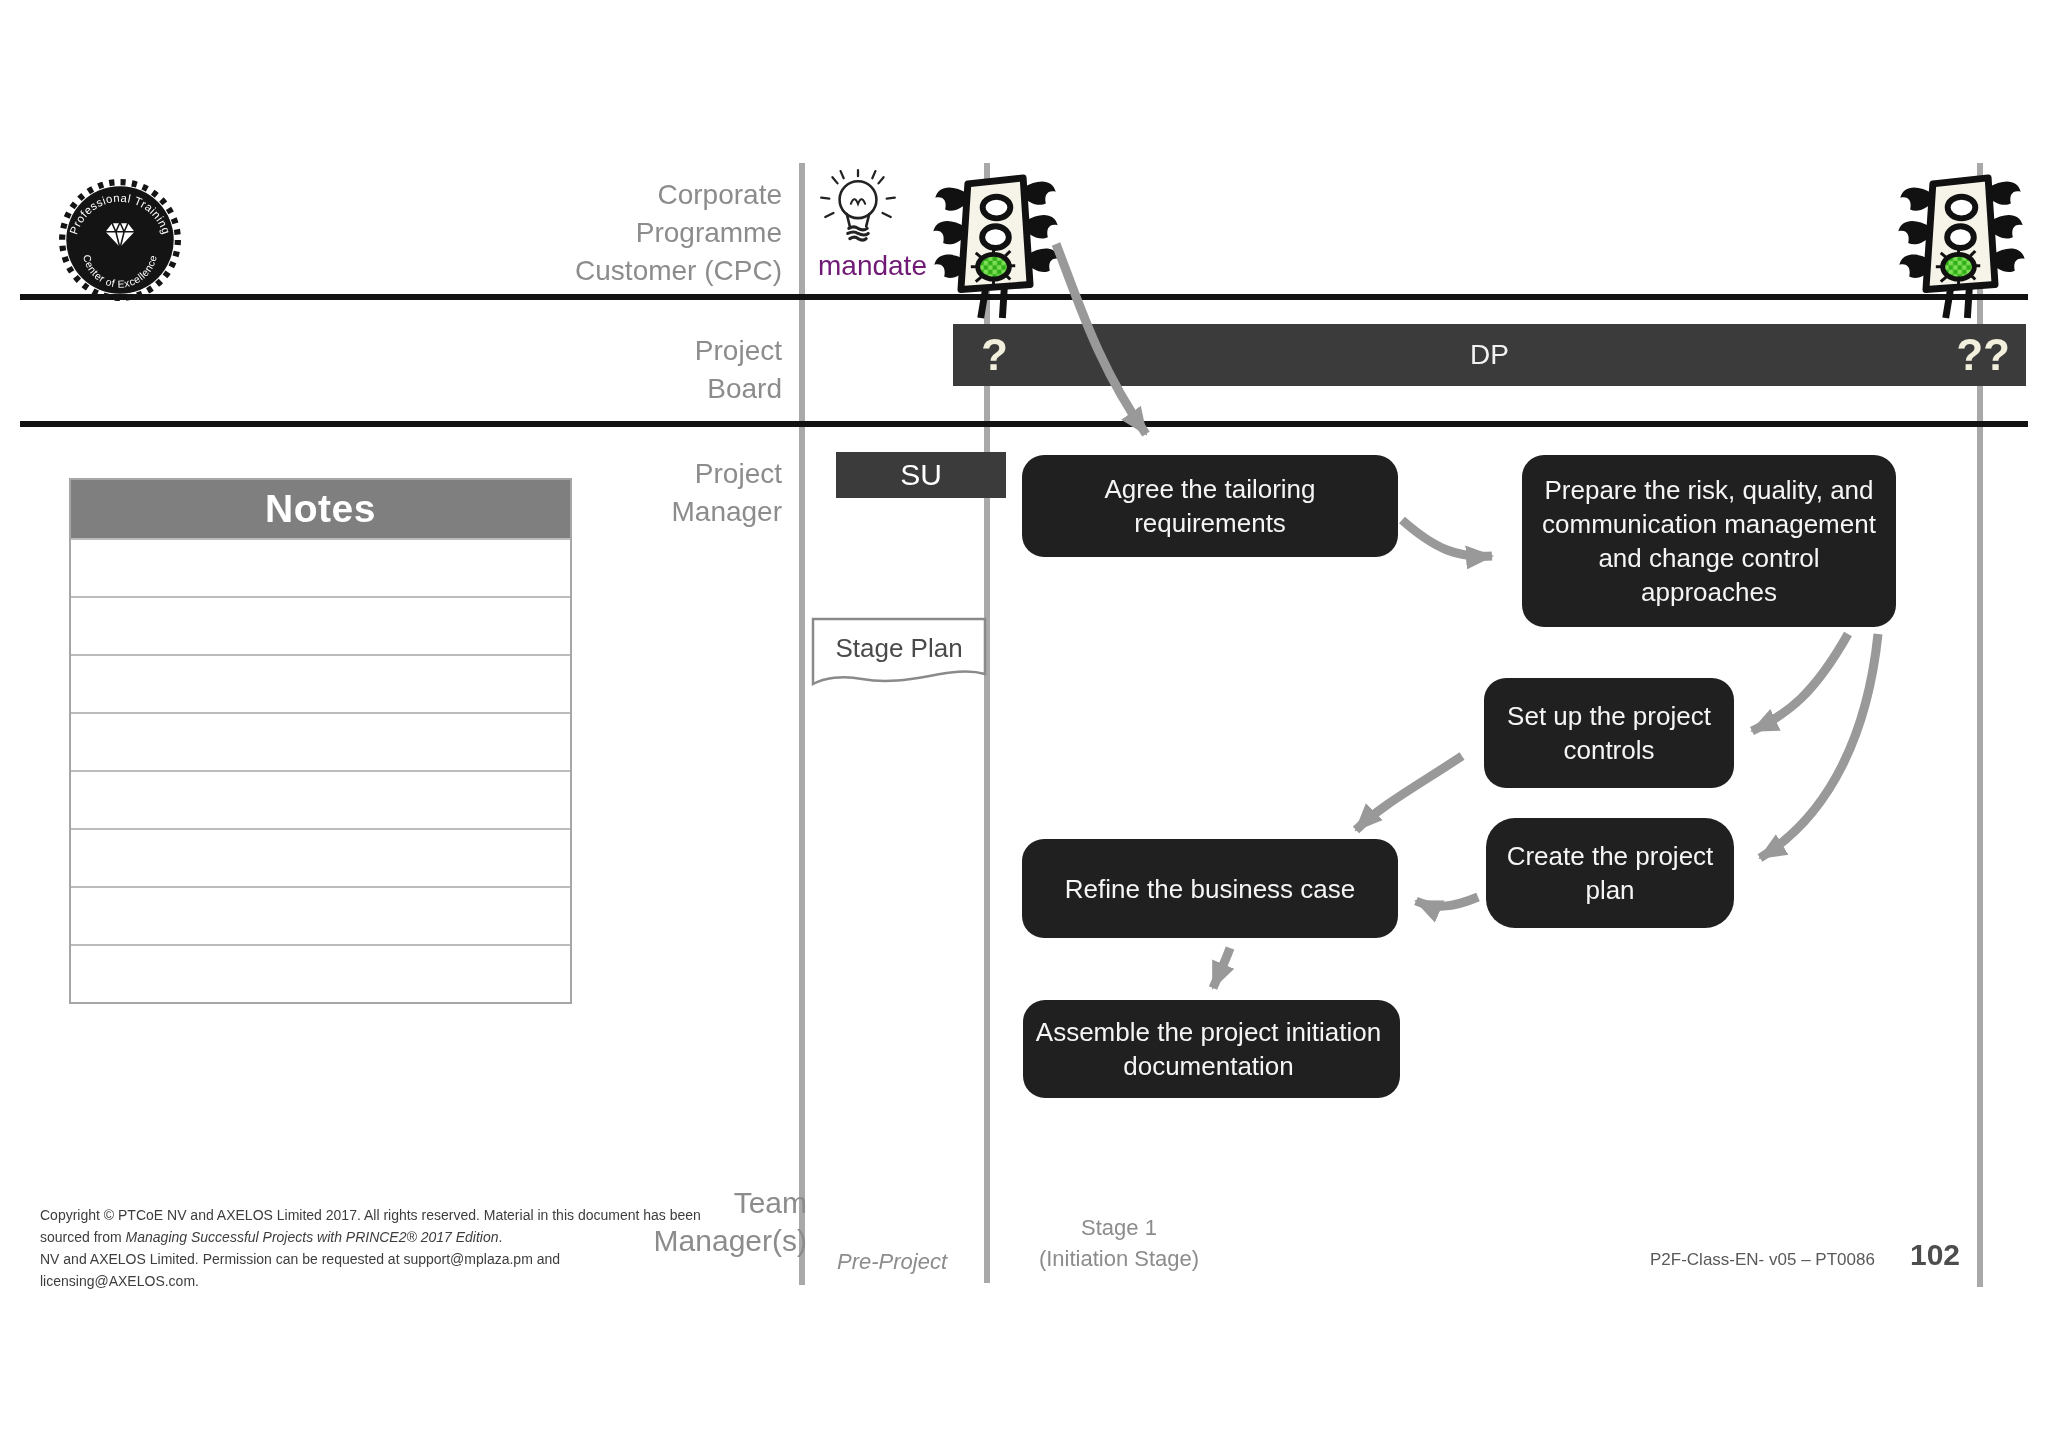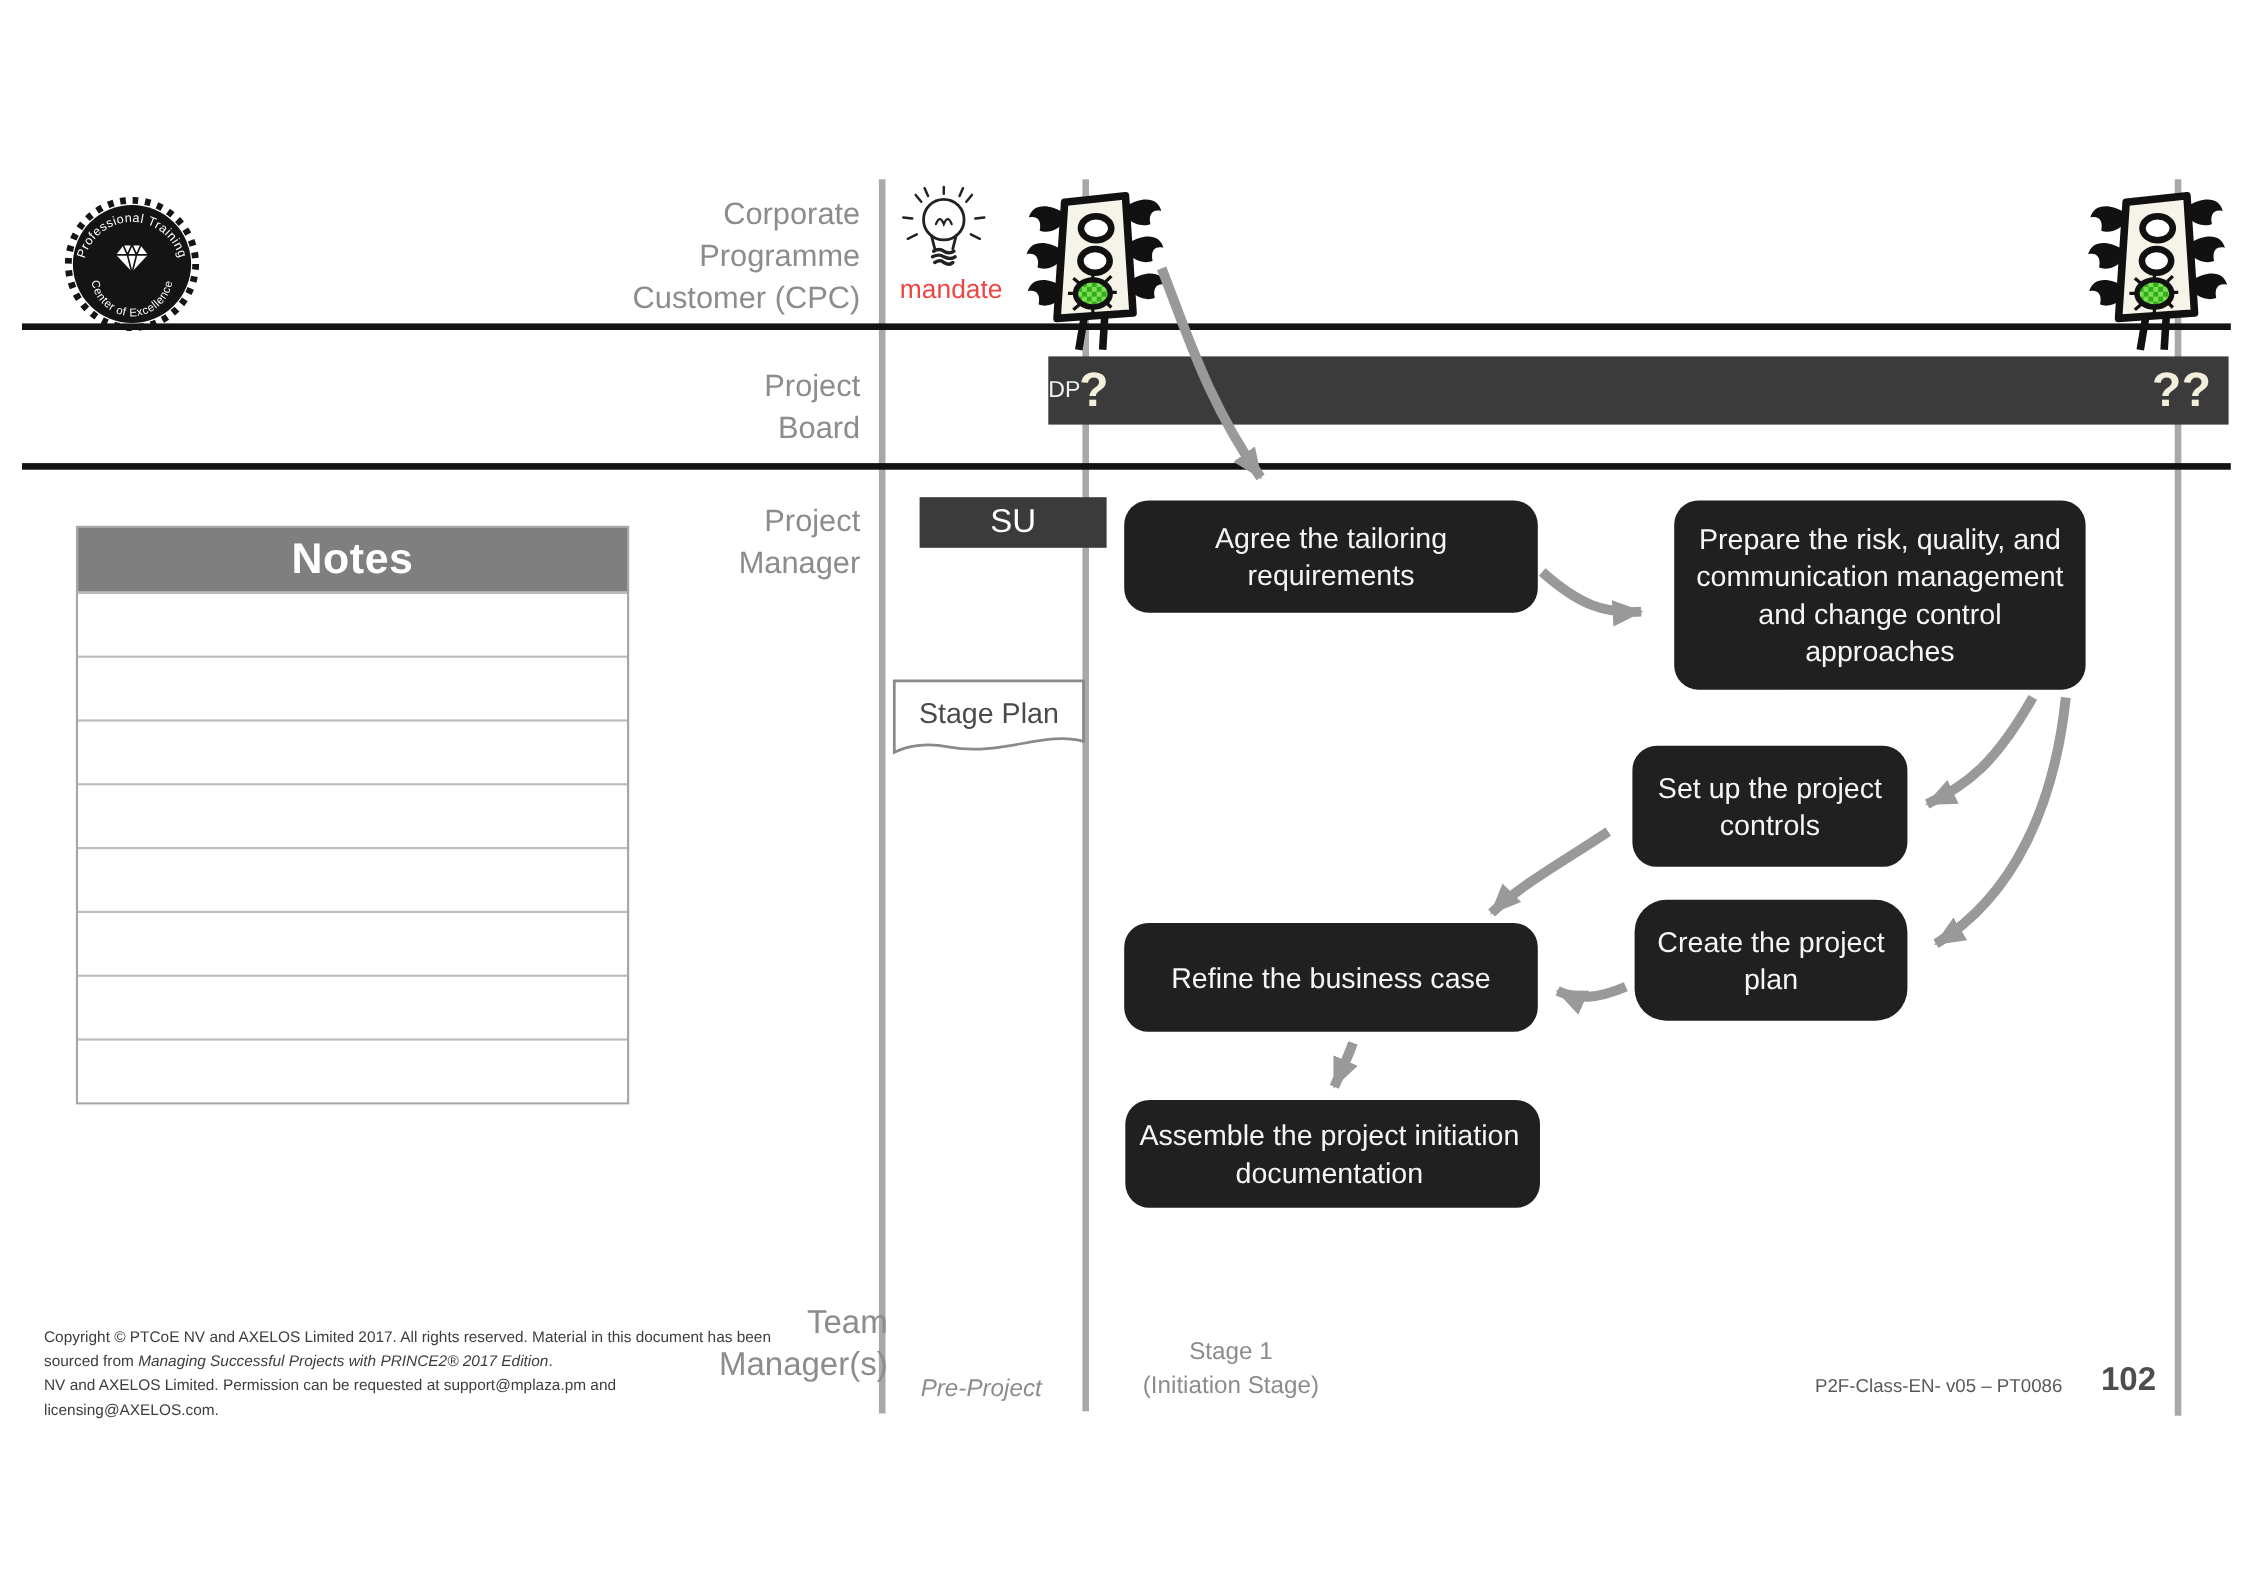--- a/index.html
+++ b/index.html
@@ -14,22 +14,22 @@
   .activity {
     position:absolute; background:#202020; color:#f5f5f5; border-radius:22px;
     display:flex; align-items:center; justify-content:center; text-align:center;
     font-size:26px; line-height:34px; padding:8px 18px; box-sizing:border-box;
   }
   .bar {
     position:absolute; background:#3b3b3b; display:flex; align-items:center;
   }
   .qmark { color:#f2efdc; font-weight:bold; font-size:44px; line-height:44px; }
   .dp-center {
-    position:absolute; left:0; right:0; 
-    color:#f2f2f2; font-size:21px;
+    position:absolute; left:0; right:0; text-align:center;
+    color:#f2f2f2; font-size:28px;
   }
   .su-box {
     position:absolute; background:#3b3b3b; color:#ffffff; font-size:30px;
     display:flex; align-items:center; justify-content:center;
   }
   .doc { position:absolute; }
   .doc .doc-label {
     position:absolute; left:0; top:0; right:0; bottom:0;
     display:flex; align-items:center; justify-content:center;
     font-size:26px; color:#4a4a4a; padding-bottom:14px;
@@ -134,21 +134,21 @@
     <svg width="100" height="88" viewBox="0 0 96 86">
       <g stroke="#222" fill="none" stroke-width="2.5" stroke-linecap="round">
         <circle cx="48" cy="31" r="18" fill="#ffffff"></circle>
         <path d="M37,45 L40,57 M59,45 L56,57"></path>
         <path d="M41,35 q3.5,-9 7,0 q3.5,-9 7,0" stroke-width="2"></path>
         <path d="M39,59 q5,-3 9,0 q5,3 9,0 M38,64 q6,-3 10,0 q6,3 10,0 M40,69 q5,-3 8,0 q5,3 8,0" stroke-width="3"></path>
         <path d="M48,2 L48,8 M23,9 L28,15 M73,9 L68,15 M12,29 L20,30 M84,29 L76,30 M16,48 L24,44 M80,48 L72,44 M31,3 L34,10 M65,3 L62,10" stroke-width="2.2"></path>
       </g>
     </svg>
   </div>
-  <div class="abs" style="left:818px; top:250px; font-size:24px; color:#ef4444;">mandate</div>
+  <div class="abs" style="left:818px; top:250px; font-size:28px; color:#701a75;">mandate</div>
 
   <div class="icon-wrap" style="left:928px; top:172px;">
     <svg width="135" height="150">
         <use href="#traffic-light" width="135" height="150"></use>
       </svg>
   </div>
   <div class="icon-wrap" style="left:1893px; top:172px;">
     <svg width="135" height="150">
         <use href="#traffic-light" width="135" height="150"></use>
       </svg>

